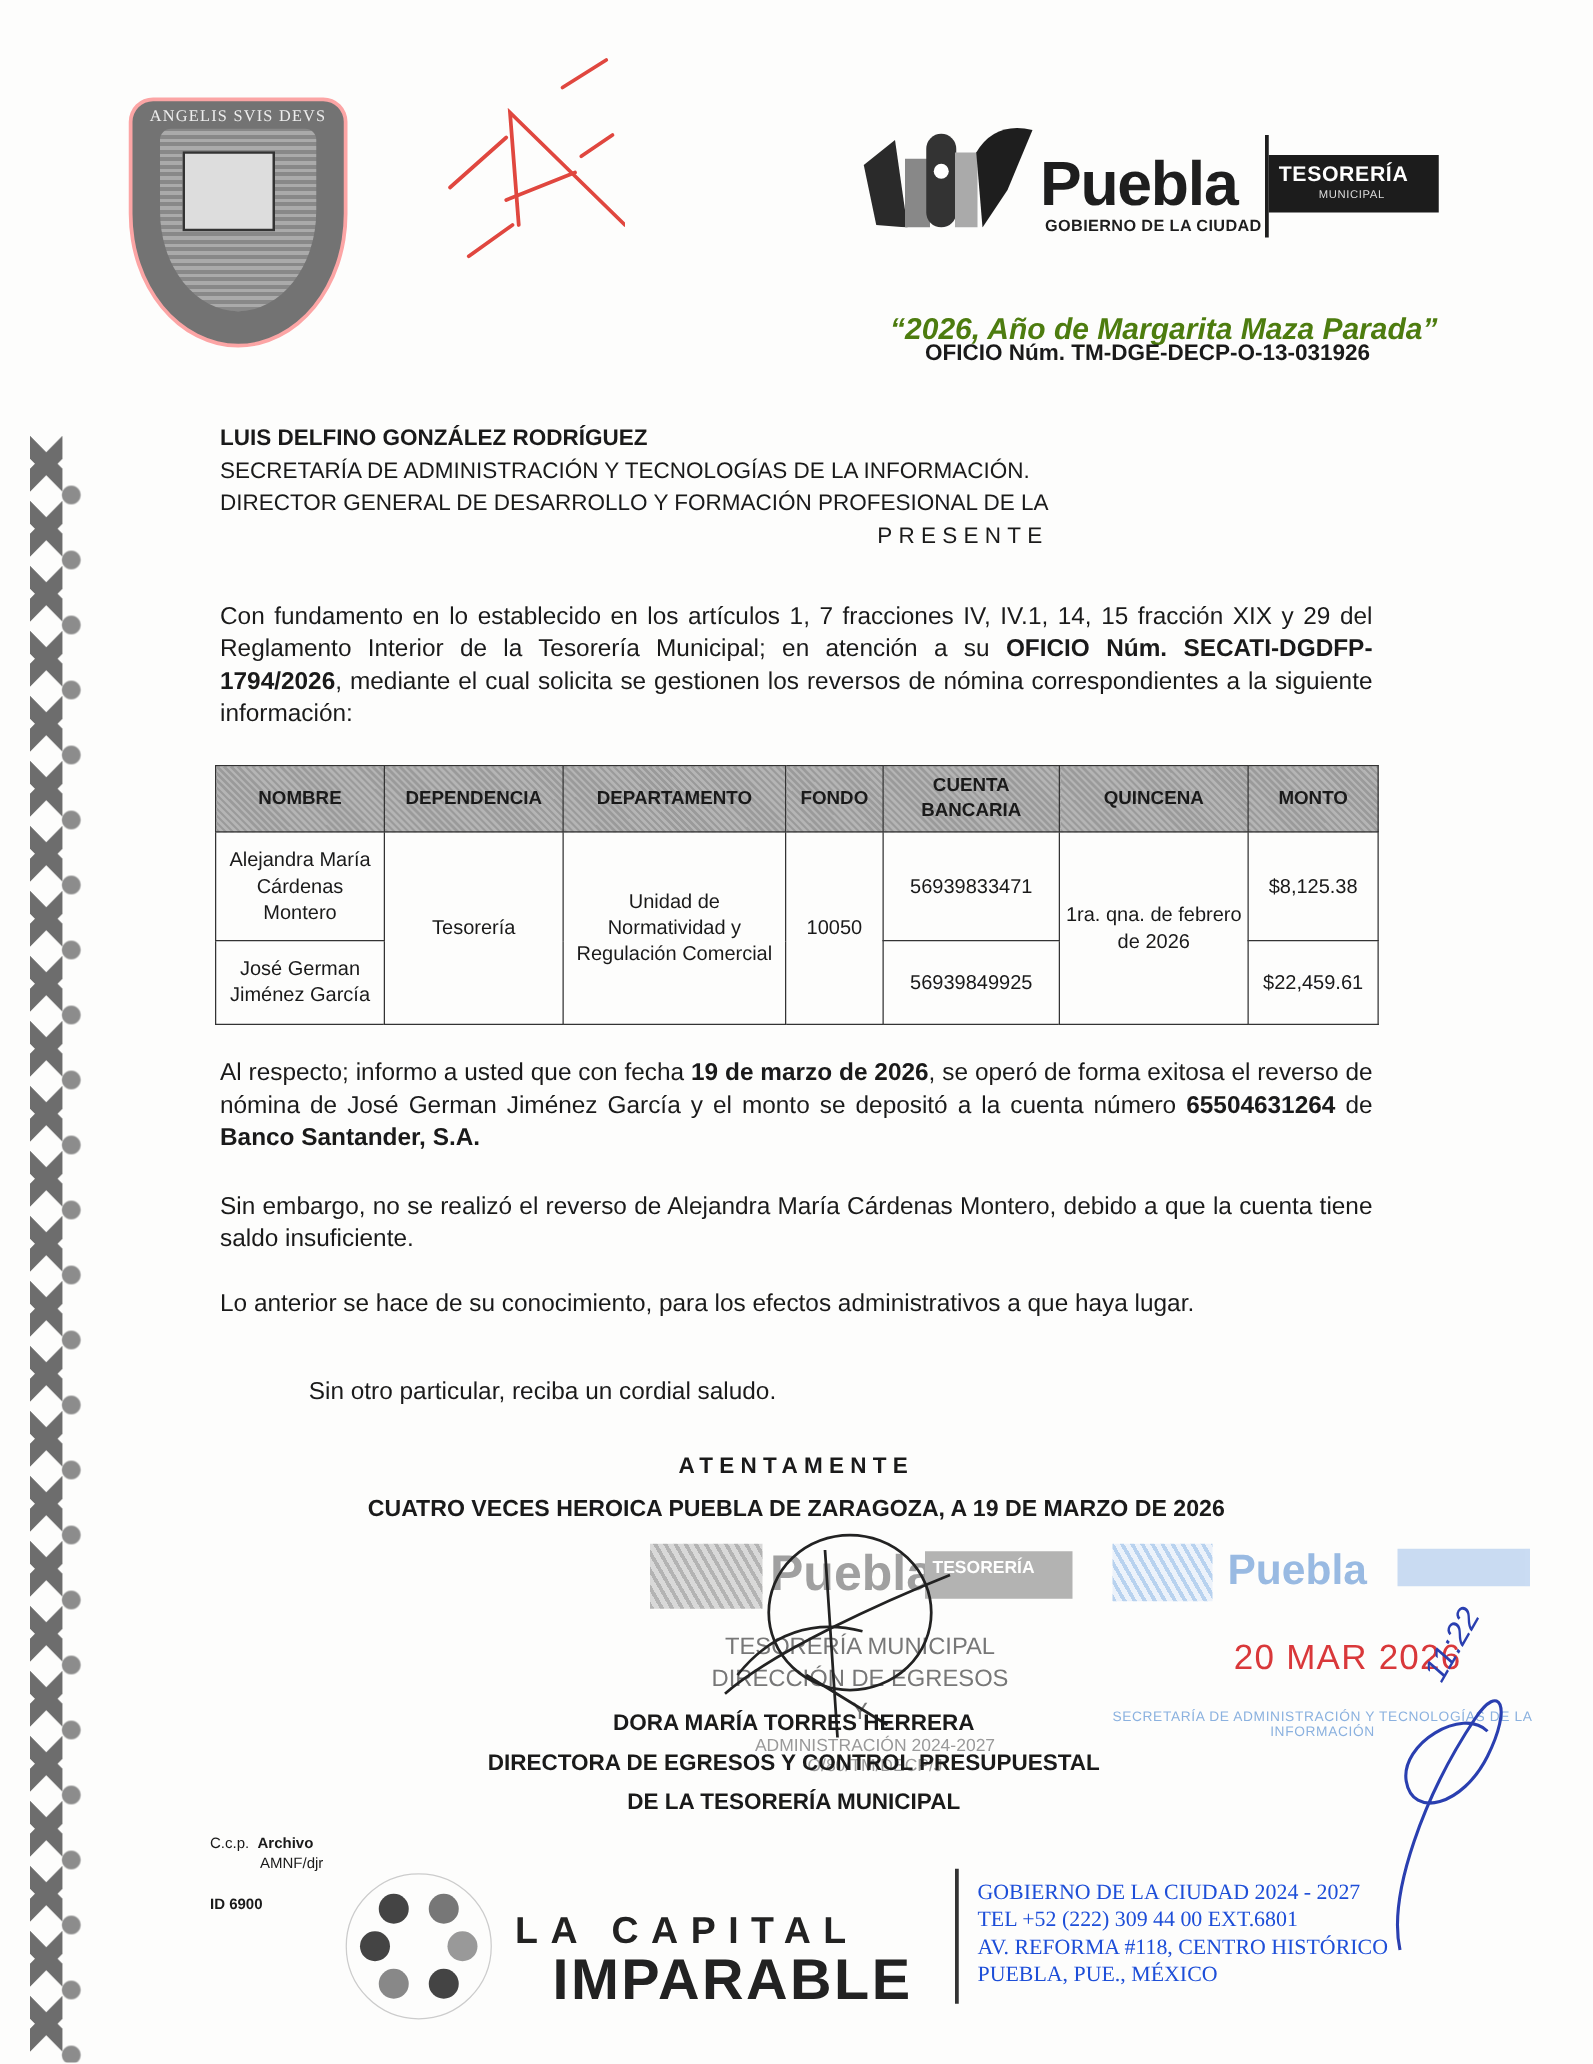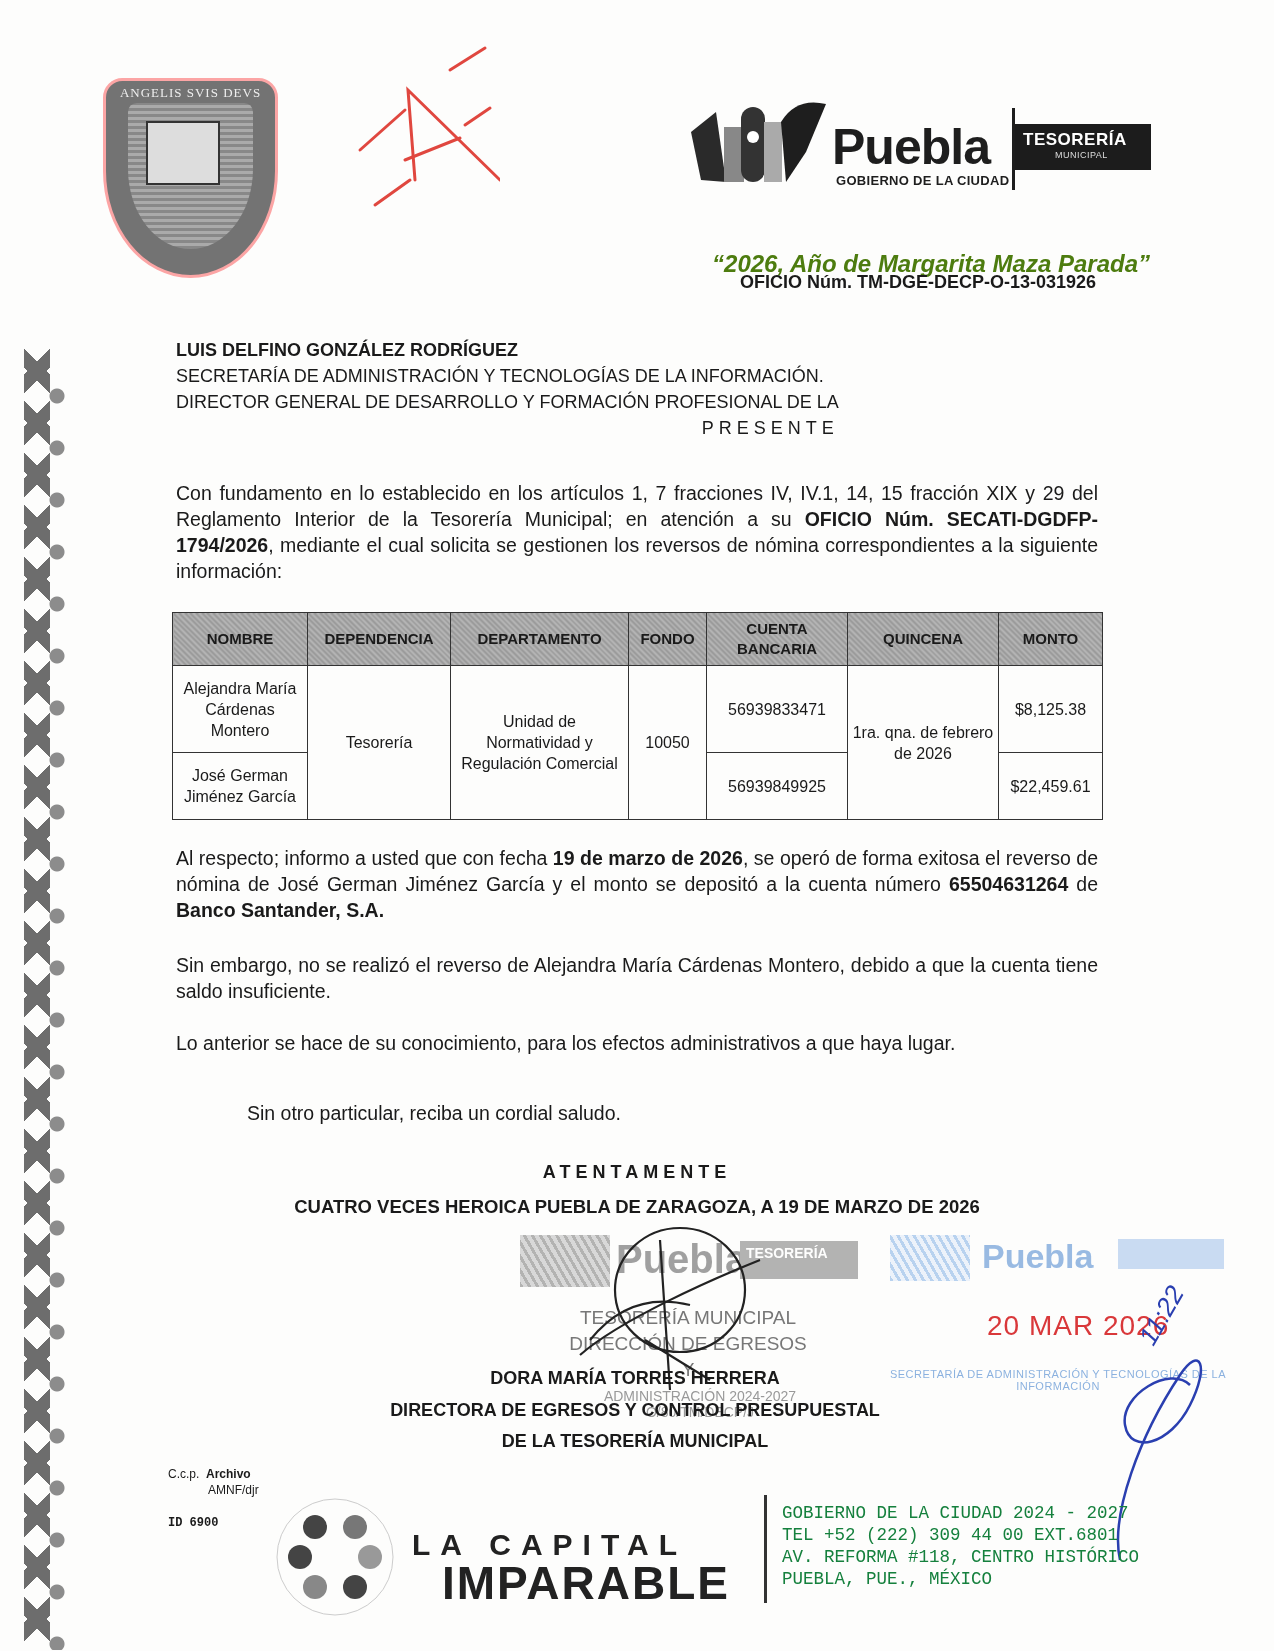--- a/index.html
+++ b/index.html
@@ -84,29 +84,29 @@
     }
     table.info td { border:1.5px solid #333; line-height:21px; padding:2px 4px; }
 
     .closing { left:176px; width:922px; text-align:center; font-weight:bold; }
     .stamp-logo { opacity:.55; }
     .stamp-blue { color:#6f9fd8; }
     .sig-text { left:290px; width:690px; text-align:center; font-weight:bold; font-size:18px; line-height:26px; }
 
     .ccp { left:168px; top:1466px; font-size:12px; line-height:16px; }
     .ccp b { font-weight:bold; }
-    .idtag { left:168px; top:1516px; font-size:12px; font-weight:bold;font-family:Liberation Mono, monospace; }
+    .idtag { left:168px; top:1516px; font-size:12px; font-weight:bold; }
     .badge-circle { left:270px; top:1492px; width:130px; height:130px; }
     .capital { left:412px; top:1508px;margin-top:20px; }
     .capital .c1 { font-size:30px; font-weight:bold; letter-spacing:10px; color:#222; }
     .capital .c2 { font-size:46px; font-weight:900; letter-spacing:2px; color:#222; line-height:42px; margin-left:30px; }
     .footer-bar { left:764px; top:1495px; width:3px; height:108px; background:#333; }
     .footer-addr {
-      left:782px; top:1502px; font-family:Liberation Mono, monospace; font-size:17.5px;
-      line-height:22px; color:#15803d; white-space:pre;
+      left:782px; top:1502px; font-family:Liberation Serif, serif; font-size:17.5px;
+      line-height:22px; color:#1d4ed8; white-space:pre;
     }
   </style>
 </head>
 <body>
 
 <div class="border-strip"></div>
 <div class="border-leaf"></div>
 
 <div class="abs seal">
   <div class="seal-inner"></div>

